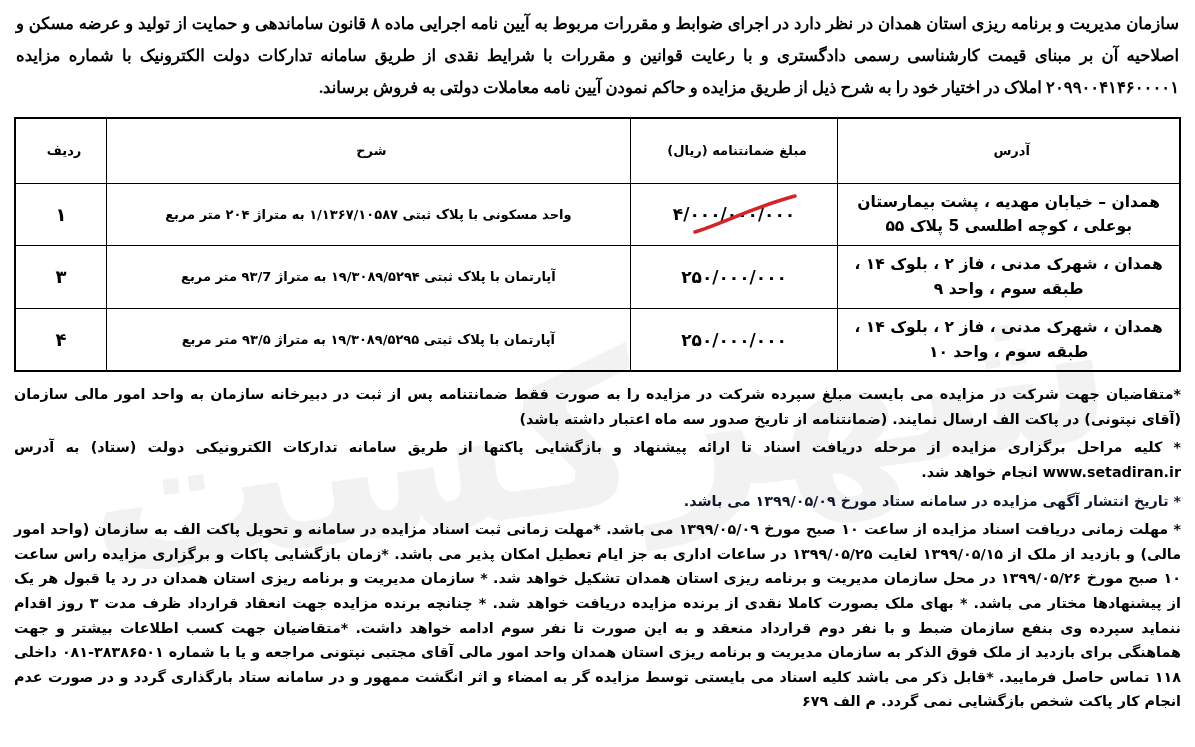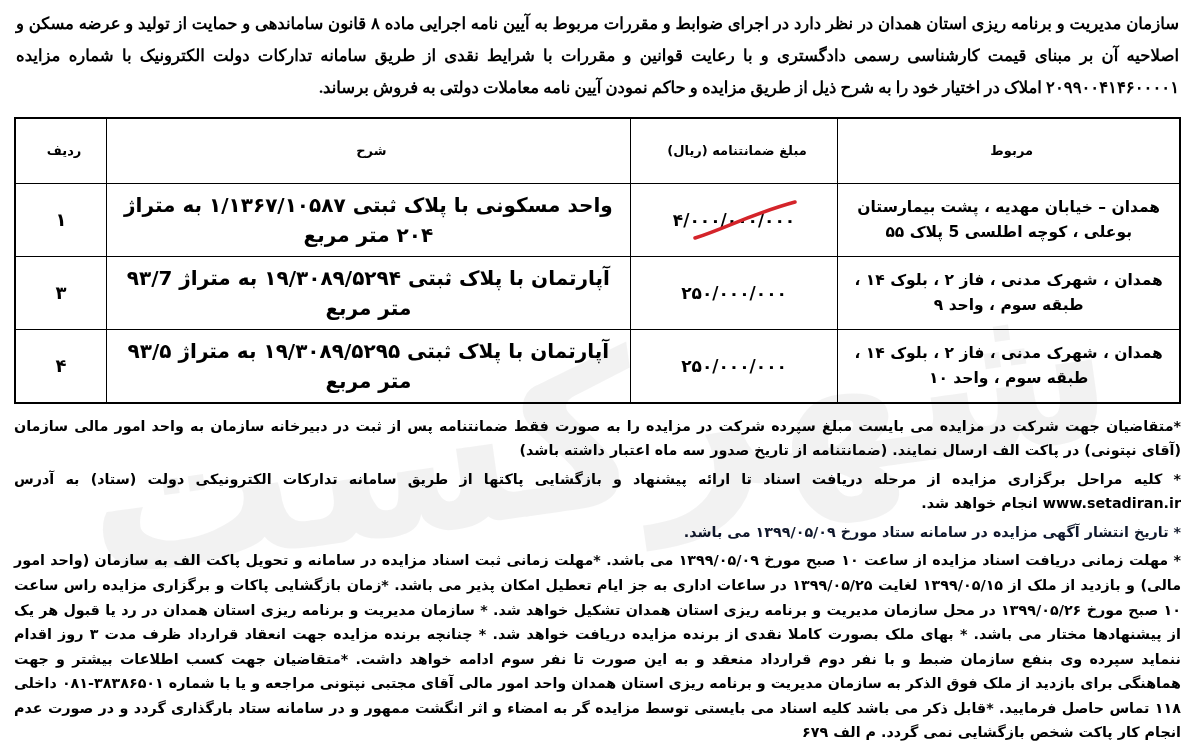--- a/index.html
+++ b/index.html
@@ -77,21 +77,21 @@
     font-size: 13px;
     height: 52px;
     line-height: 1.35;
     padding-left: 12px;
   }
   .col-row   { width: 66px; }
   .col-desc  { width: 470px; }
   .col-amt   { width: 175px; }
   .col-addr  { width: 300px; }
 
-  td.desc { font-size: 20px; line-height: 1.5; }
+  td.desc { font-size: 13px; line-height: 1.5; }
   td.amount { font-size: 17px; letter-spacing: 1px; }
   td.addr { font-size: 15.5px; line-height: 1.6; }
   td.rownum { font-size: 18px; }
 
   
   .amount-wrap { position: relative; display: block; }
   .redslash {
     position: absolute;
     top: -12px; right: 30px;
     width: 110px; height: 44px;
@@ -119,21 +119,21 @@
   <div id="watermark">شهرکست</div>
 
   <div id="content">
 
 
     <div class="intro">سازمان مدیریت و برنامه ریزی استان همدان در نظر دارد در اجرای ضوابط و مقررات مربوط به آیین نامه اجرایی ماده ۸ قانون ساماندهی و حمایت از تولید و عرضه مسکن و اصلاحیه آن بر مبنای قیمت کارشناسی رسمی دادگستری و با رعایت قوانین و مقررات با شرایط نقدی از طریق سامانه تدارکات دولت الکترونیک با شماره مزایده ۲۰۹۹۰۰۴۱۴۶۰۰۰۰۱ املاک در اختیار خود را به شرح ذیل از طریق مزایده و حاکم نمودن آیین نامه معاملات دولتی به فروش برساند.</div>
 
     <table class="auction">
       <thead>
         <tr>
-          <th class="col-addr">مربوط</th>
+          <th class="col-addr">آدرس</th>
           <th class="col-amt">مبلغ ضمانتنامه (ریال)</th>
           <th class="col-desc">شرح</th>
           <th class="col-row">ردیف</th>
         </tr>
       </thead>
       <tbody>
         <tr>
           <td class="addr">همدان – خیابان مهدیه ، پشت بیمارستان بوعلی ، کوچه اطلسی 5 پلاک ۵۵</td>
           <td class="amount">
             <span class="amount-wrap">

